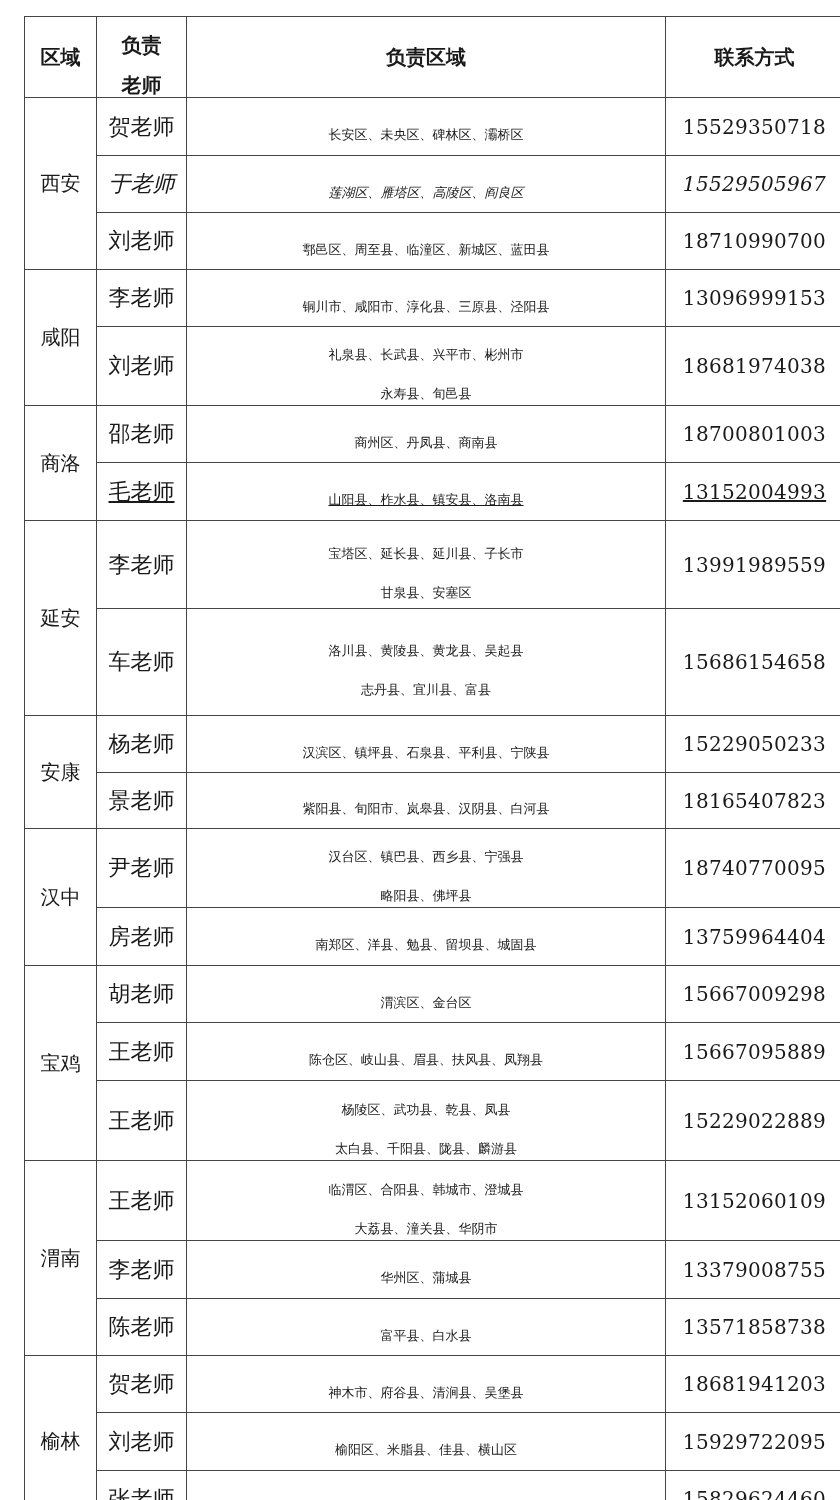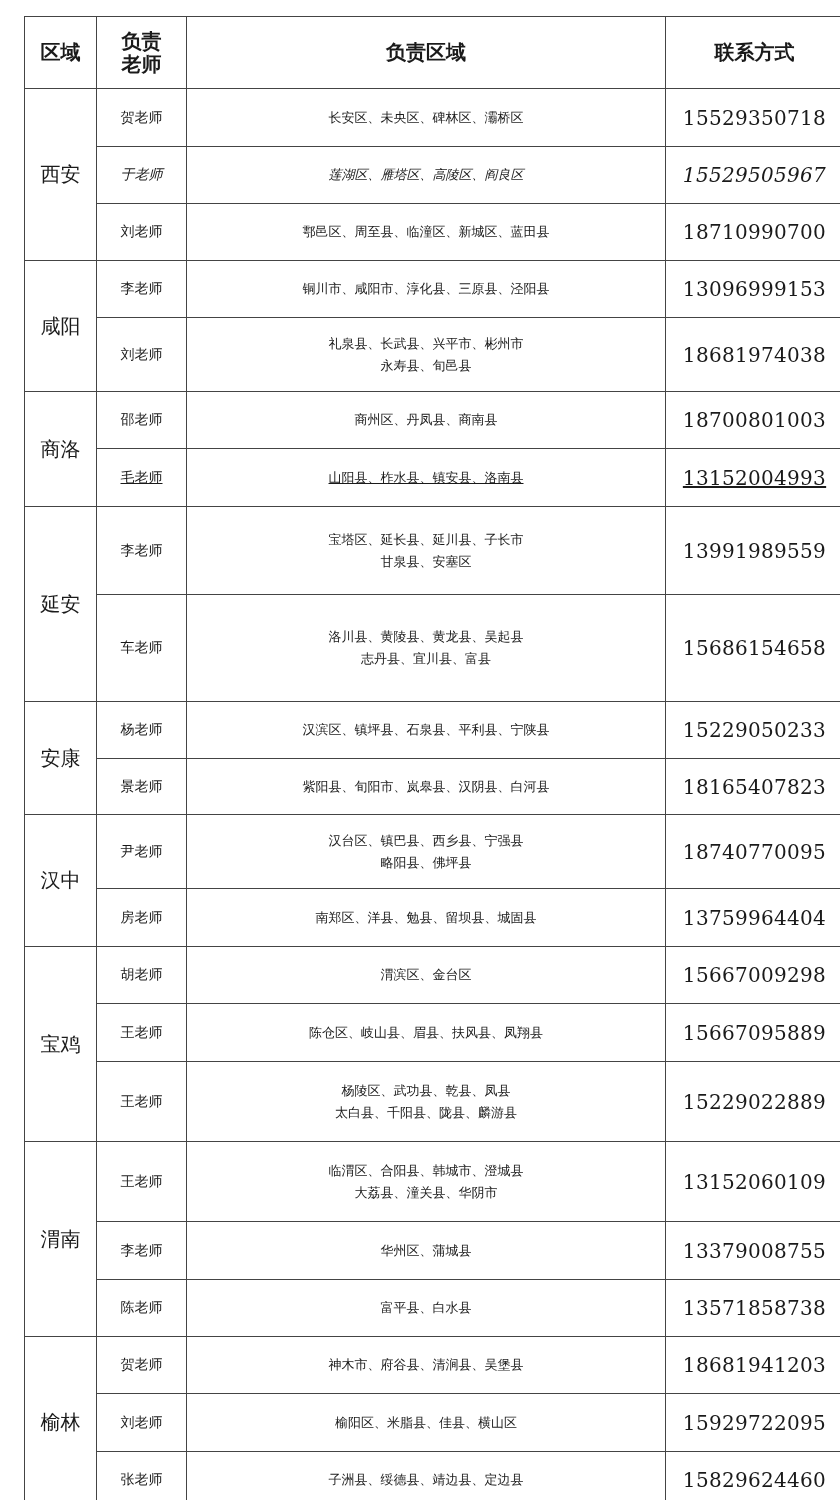--- a/index.html
+++ b/index.html
@@ -8,24 +8,24 @@
   table.contact-table {
     position: absolute; left: 24px; top: 16px;
     width: 819px; border-collapse: collapse; table-layout: fixed;
   }
   table.contact-table td, table.contact-table th {
     border: 1.5px solid #444; text-align: center; vertical-align: middle;
     padding: 0; overflow: hidden;
   }
   th { font-weight: bold; font-size: 20px; line-height: 23px; }
   td.region { font-size: 20px; }
-  td.teacher { font-size: 14px; }
+  td.teacher { font-size: 22px; }
   td.areas { font-size: 13px; line-height: 22px; }
   td.phone { font-family: "DejaVu Serif", "Liberation Serif", serif; font-size: 20px; letter-spacing: 0.3px; }
-  .line { display: block; white-space: nowrap; }
+  .line { display: block; white-space: nowrap; margin-top: 17px; }
 </style>
 </head>
 <body>
 
 <table class="contact-table">
   <colgroup>
     <col style="width:72px">
       <col style="width:90px">
       <col style="width:479px">
       <col style="width:178px">

